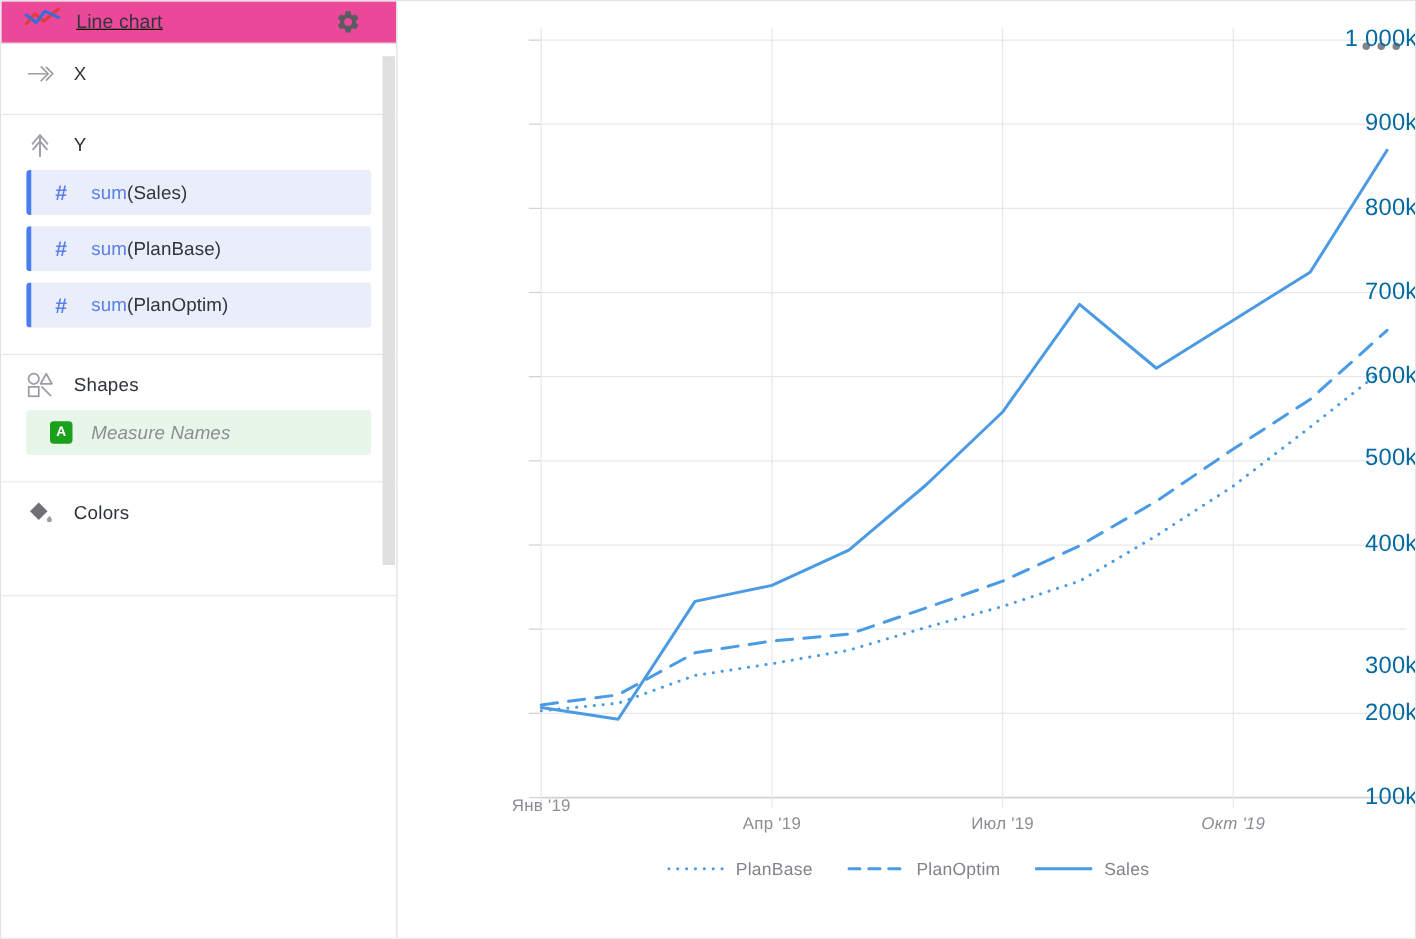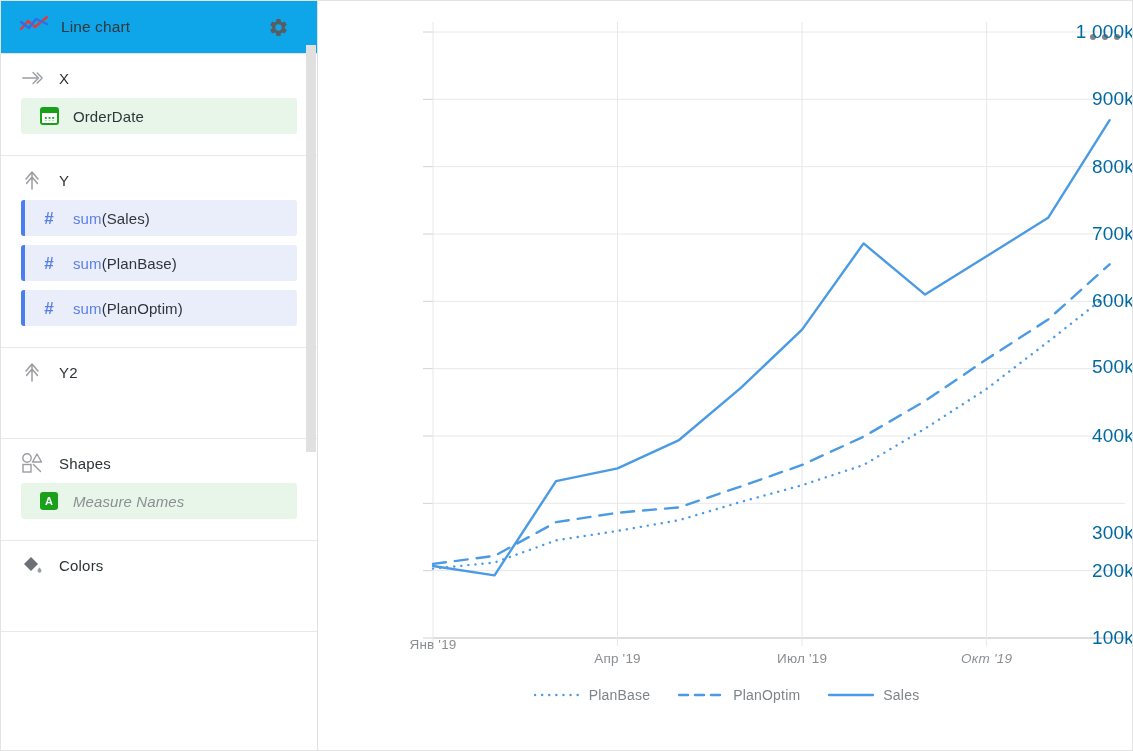--- a/index.html
+++ b/index.html
@@ -27,27 +27,28 @@
     left: 0; top: 0;
     width: 317px;
     height: 751px;
     background: #ffffff;
     border-right: 1px solid #e0e0e0;
     box-sizing: border-box;
     overflow: hidden;
   }
   .panel-header {
     position: relative;
-    height: 53px;
+    height: 34px;
     border-bottom: 1px solid #e4e4e4;
     display: flex;
     align-items: center;
     padding-left: 18px;
     box-sizing: border-box;
-    background: #0ea5e9;
+    background: #ec4899;
+    text-decoration: underline;
   }
   .panel-header .chart-type-label {
     font-size: 15.5px;
     color: #30373d;
     margin-left: 12px;
     letter-spacing: .1px;
   }
   .gear-btn {
     position: absolute;
     right: 28px;
@@ -266,26 +267,20 @@
 
     <div class="shelf">
       <div class="shelf-head">
         <span class="shelf-ico">
           <svg width="24" height="16" viewBox="0 0 26 16">
             <path d="M2 8 h15 M13 2 l6 6 l-6 6 M17.5 2.5 l5.5 5.5 l-5.5 5.5" fill="none" stroke="#9a9da1" stroke-width="1.5" stroke-linecap="round" stroke-linejoin="round"></path>
           </svg>
         </span>
         <span class="shelf-title">X</span>
       </div>
-      <div class="pill green">
-        <span class="p-ico">
-            <span class="cal-ico"></span>
-          </span>
-        <span class="p-label">OrderDate</span>
-      </div>
       <div style="height:12px"></div>
     </div>
 
     <div class="shelf">
       <div class="shelf-head">
         <span class="shelf-ico">
           <svg width="22" height="22" viewBox="0 0 20 22">
             <path d="M10 20 V5 M4 10 l6 -7 l6 7 M4.5 14.5 l5.5 -6.5 l5.5 6.5" fill="none" stroke="#9a9da1" stroke-width="1.5" stroke-linecap="round" stroke-linejoin="round"></path>
           </svg>
         </span>
@@ -308,31 +303,20 @@
       <div class="pill blue">
         <span class="bar"></span>
         <span class="p-ico">
             <span class="ico-hash">#</span>
           </span>
         <span class="p-label"><span class="agg">sum</span><span>(PlanOptim)</span></span>
       </div>
       <div style="height:12px"></div>
     </div>
 
-    <div class="shelf">
-      <div class="shelf-head">
-        <span class="shelf-ico">
-          <svg width="22" height="22" viewBox="0 0 20 22">
-            <path d="M10 20 V5 M4 10 l6 -7 l6 7 M4.5 14.5 l5.5 -6.5 l5.5 6.5" fill="none" stroke="#9a9da1" stroke-width="1.5" stroke-linecap="round" stroke-linejoin="round"></path>
-          </svg>
-        </span>
-        <span class="shelf-title">Y2</span>
-      </div>
-      <div class="shelf-empty"></div>
-    </div>
 
     <div class="shelf">
       <div class="shelf-head">
         <span class="shelf-ico">
           <svg width="24" height="22" viewBox="0 0 24 22">
             <circle cx="6" cy="6" r="4.2" fill="none" stroke="#9a9da1" stroke-width="1.4"></circle>
             <path d="M16 2 L20.5 10 L11.5 10 Z" fill="none" stroke="#9a9da1" stroke-width="1.4" stroke-linejoin="round"></path>
             <rect x="2" y="12.5" width="8" height="7.5" fill="none" stroke="#9a9da1" stroke-width="1.4"></rect>
             <path d="M12.5 12.5 L19.5 19.5" fill="none" stroke="#9a9da1" stroke-width="1.4" stroke-linecap="round"></path>
           </svg>

